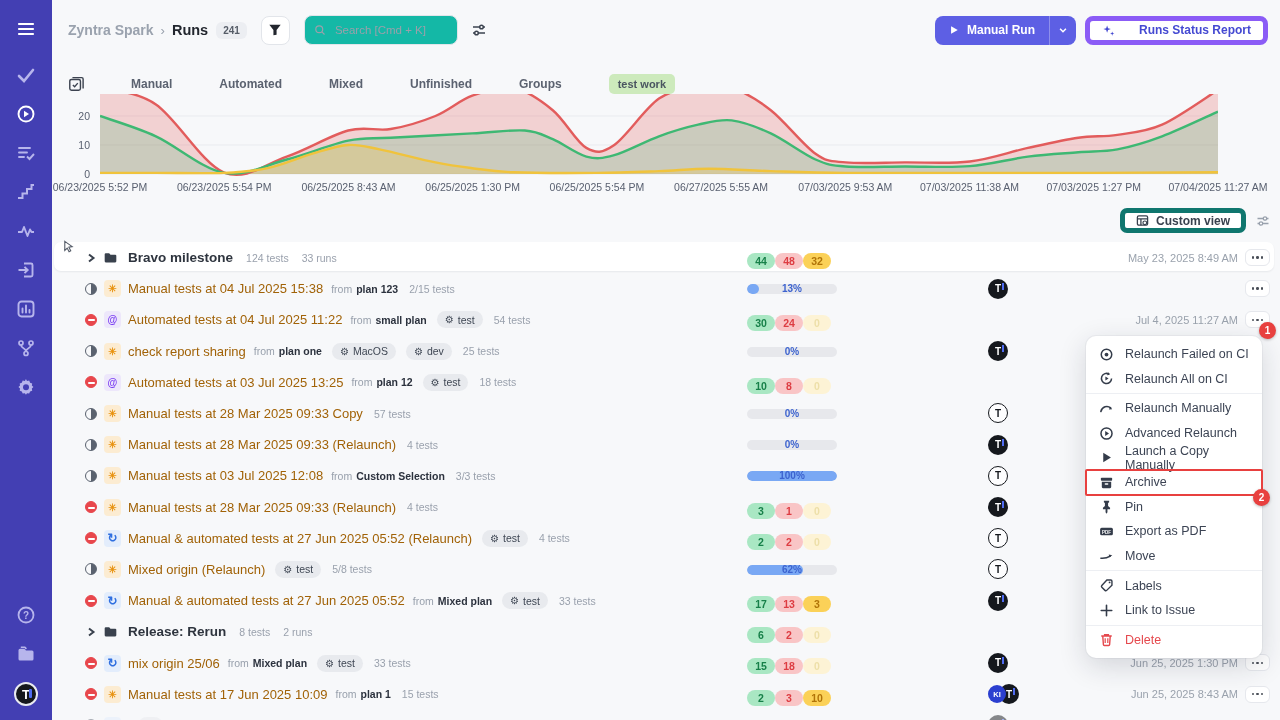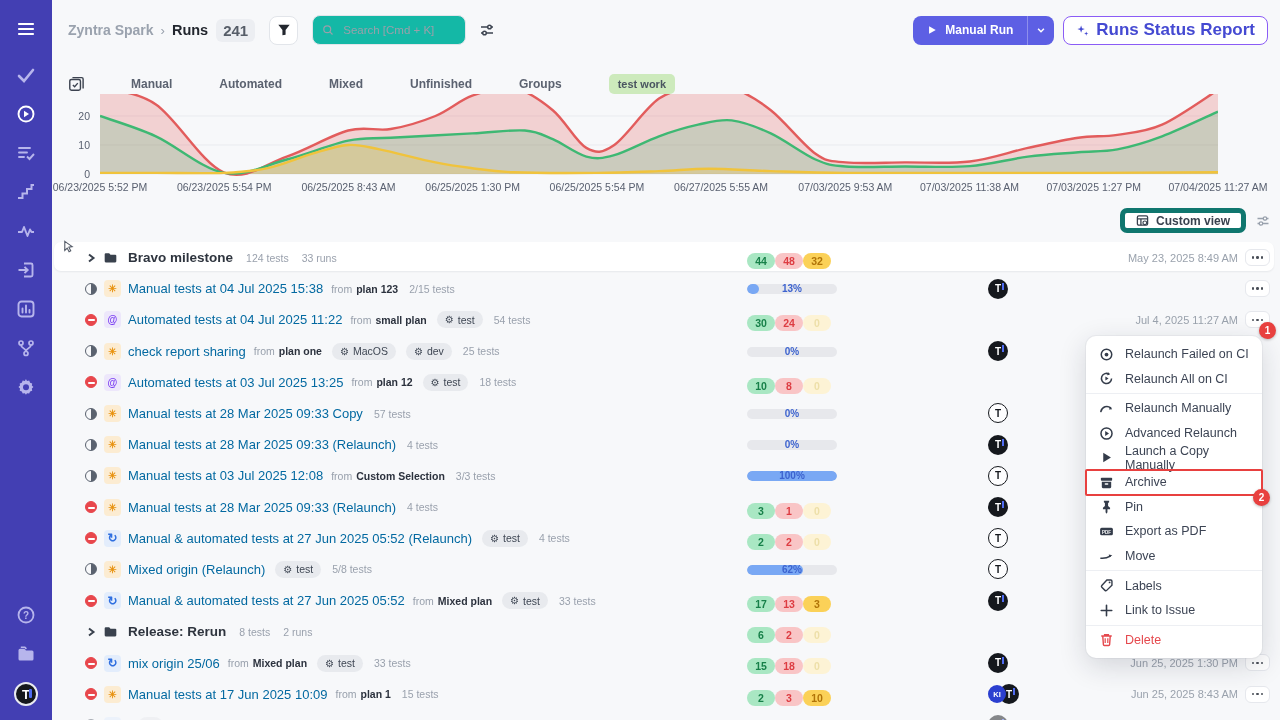--- a/index.html
+++ b/index.html
@@ -17,41 +17,41 @@
   .sb-logo{width:24px;height:24px;border-radius:50%;background:#15181d;color:#fff;font-size:13px;font-weight:bold;
            display:flex;align-items:center;justify-content:center;position:relative;border:2px solid #e8eaf0;}
   .sb-logo i{position:absolute;right:4px;top:5px;width:3px;height:9px;background:#4f6bf0;border-radius:1px;font-style:normal;}
   
   .content{position:absolute;left:52px;top:0;right:0;bottom:0;}
   
   .hdr{position:absolute;left:0;top:0;right:0;height:60px;display:flex;align-items:center;padding:0 12px 0 16px;}
   .crumb-proj{font-size:14px;font-weight:bold;color:#9aa2ae;cursor:pointer;}
   .crumb-sep{margin:0 7px;color:#9aa2ae;font-size:13px;}
   .crumb-page{font-size:14.5px;font-weight:bold;color:#22262e;}
-  .count-pill{margin-left:8px;background:#eceef2;color:#565d68;font-size:15px;font-weight:bold;
+  .count-pill{margin-left:8px;background:#eceef2;color:#565d68;font-size:10px;font-weight:bold;
               border-radius:6px;padding:3px 7px;}
   .ico-btn{width:29px;height:29px;border:1px solid #e2e5ea;background:#fff;border-radius:8px;margin-left:14px;
            display:flex;align-items:center;justify-content:center;color:#22262e;cursor:pointer;}
   .ico-btn svg{width:14px;height:14px;}
   .search{margin-left:14px;width:154px;height:30px;border:1px solid #e2e5ea;background:#14b8a6;border-radius:8px;
           display:flex;align-items:center;padding:0 9px;color:#9aa0aa;}
   .search svg{width:12px;height:12px;margin-right:7px;flex:none;}
   .search input{border:0;outline:0;background:transparent;font-size:11.5px;color:#3c4350;width:100%;
                 font-family:"Liberation Sans",sans-serif;}
   .search input::placeholder{color:#9aa0aa;}
   .tune{margin-left:13px;color:#3c4350;cursor:pointer;}
   .tune svg{width:16px;height:16px;display:block;}
   .hdr-spacer{flex:1;}
   .btn-run{height:29px;background:#5d5fe4;border-radius:8px;display:flex;align-items:stretch;color:#fff;
            font-size:12px;font-weight:bold;overflow:hidden;cursor:pointer;}
   .btn-run .main{display:flex;align-items:center;gap:8px;padding:0 14px;}
   .btn-run .caret{display:flex;align-items:center;padding:0 8px;border-left:1px solid rgba(255,255,255,.3);}
   .btn-run svg{width:10px;height:10px;}
-  .btn-report{height:29px;margin-left:9px;background:#fff;border:1px solid #8b5cf6;border-radius:8px;
-              display:flex;align-items:center;gap:7px;padding:0 12px;color:#454ad2;font-size:17px;font-weight:bold;cursor:pointer;}
+  .btn-report{height:29px;margin-left:9px;background:#fff;border:5px solid #8b5cf6;border-radius:8px;
+              display:flex;align-items:center;gap:24px;padding:0 12px;color:#454ad2;font-size:12px;font-weight:bold;cursor:pointer;}
   .btn-report svg{width:13px;height:13px;}
   
   .tabs{position:absolute;left:16px;top:72px;right:12px;height:24px;display:flex;align-items:center;gap:47px;}
   .tabs .sel-ico{color:#3c4350;cursor:pointer;}
   .tabs .sel-ico svg{width:16px;height:16px;display:block;}
   .tab{font-size:12px;font-weight:bold;color:#5b listitem;color:#5b6270;cursor:pointer;}
   .chip{background:#cdeabc;color:#4a5560;font-size:11px;font-weight:bold;border-radius:5px;padding:4px 9px;cursor:pointer;}
   
   .chart{position:absolute;left:0;top:94px;right:0;height:104px;overflow:hidden;}
   .chart svg.plot{position:absolute;left:48px;top:0;}
@@ -80,21 +80,21 @@
   .fmeta{margin-left:13px;font-size:10.5px;color:#9aa1ad;}
   .st{flex:none;margin-left:25px;width:12px;height:12px;border-radius:50%;}
   .st-prog{border:1.5px solid #5a626f;background:linear-gradient(90deg,rgba(0,0,0,0) 0 50%,#5a626f 50% 100%);}
   .st-fail{background:#e8474c;position:relative;border:1.5px solid #e8474c;}
   .st-fail i{position:absolute;left:2px;top:4.5px;width:7px;height:2px;background:#fff;border-radius:1px;}
   .org{flex:none;margin-left:7px;width:17px;height:17px;border-radius:4px;display:flex;align-items:center;justify-content:center;
        font-size:10px;font-weight:bold;}
   .org-man{background:#fcecd2;color:#e8920f;}
   .org-auto{background:#ede7fb;color:#7b3ff2;}
   .org-mix{background:#e3edfc;color:#2f6fe0;font-size:12px;}
-  .rname{margin-left:7px;font-size:13px;font-weight:500;color:#0369a1;white-space:nowrap;}
+  .rname{margin-left:7px;font-size:13px;font-weight:500;color:#a16207;white-space:nowrap;}
   .rfrom{margin-left:8px;font-size:10.5px;color:#98a0ac;}
   .rplan{margin-left:4px;font-size:10.5px;font-weight:bold;color:#2c323e;}
   .tagp{margin-left:10px;background:#e8eaee;border-radius:9px;height:17px;display:flex;align-items:center;
         padding:0 8px;font-size:10.5px;font-weight:500;color:#3f4754;gap:4px;}
   .tagp .gear{font-size:10px;color:#3f4754;}
   .rtests{margin-left:11px;font-size:10.5px;color:#9aa1ad;white-space:nowrap;}
   .stats{position:absolute;left:687px;top:11px;bottom:0;display:flex;align-items:flex-start;gap:0;}
   .pill{width:28px;height:16px;border-radius:8px;font-size:10.5px;font-weight:bold;
         display:flex;align-items:center;justify-content:center;}
   .pill-g{background:#a9e7c3;color:#178049;}

